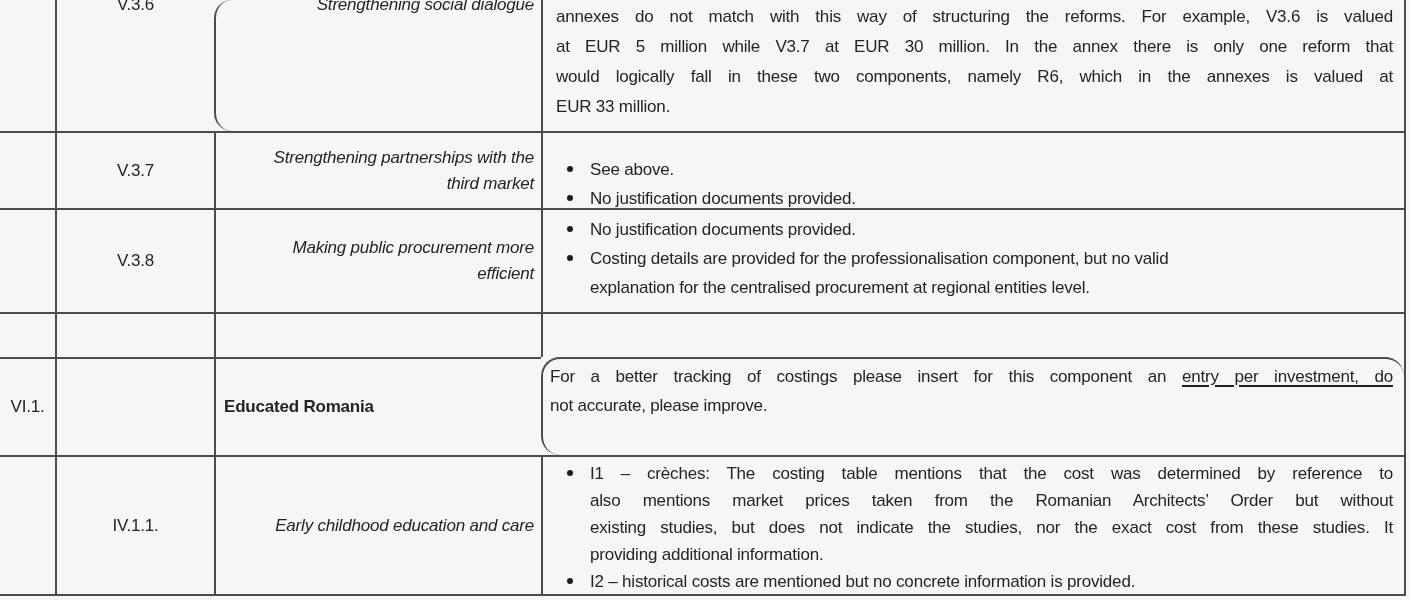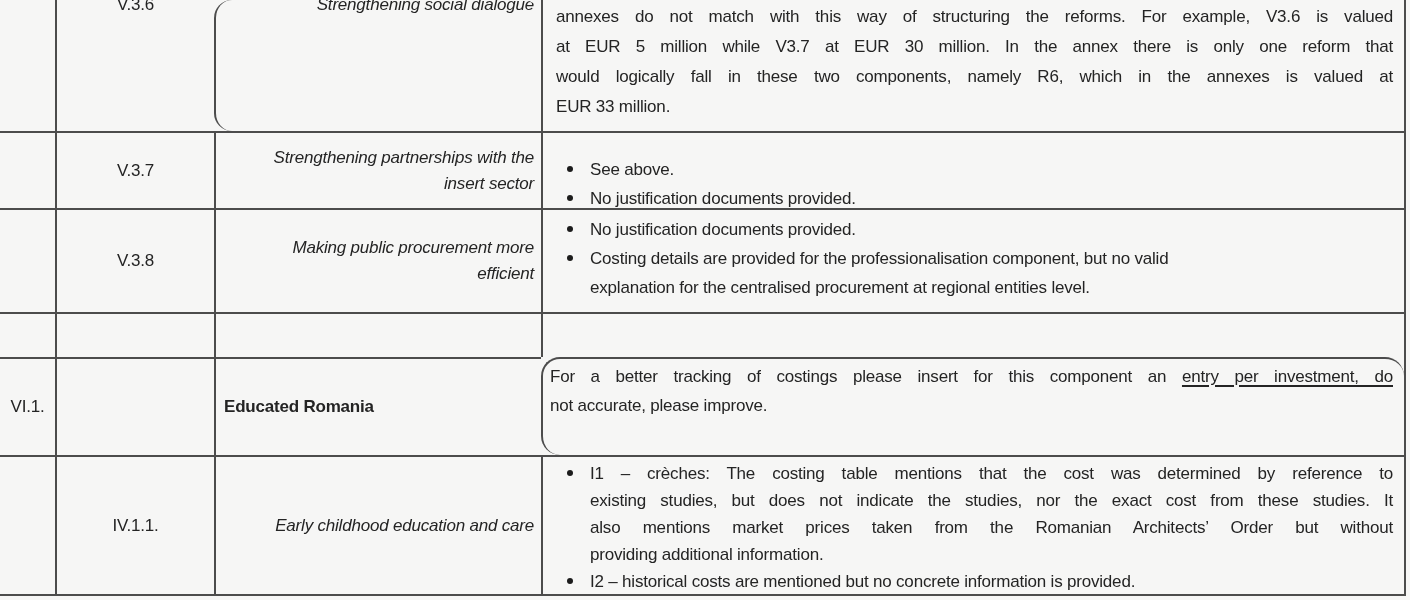--- a/index.html
+++ b/index.html
@@ -83,21 +83,21 @@
       <div class="jl">would logically fall in these two components, namely R6, which in the annexes is valued at</div>
       <div>EUR 33 million.</div>
     </div>
 
     <div class="c bt"></div>
     <div class="c bt bl code">
       <span>V.3.7</span>
     </div>
     <div class="c bt bl name">
       <div class="ln">Strengthening partnerships with the</div>
-      <div class="ln">insert sector</div>
+      <div class="ln">third market</div>
     </div>
     <div class="c bt bl comments r2c">
       <div class="bullet">
         <div>See above.</div>
       </div>
       <div class="bullet">
         <div>No justification documents provided.</div>
       </div>
     </div>
 
@@ -139,22 +139,22 @@
     <div class="c bt"></div>
     <div class="c bt bl code">
       <span>IV.1.1.</span>
     </div>
     <div class="c bt bl name">
       <div class="ln">Early childhood education and care</div>
     </div>
     <div class="c bt bl comments r6c">
       <div class="bullet">
         <div class="jl">I1 – crèches: The costing table mentions that the cost was determined by reference to</div>
+        <div class="jl">also mentions market prices taken from the Romanian Architects’ Order but without</div>
         <div class="jl">existing studies, but does not indicate the studies, nor the exact cost from these studies. It</div>
-        <div class="jl">also mentions market prices taken from the Romanian Architects’ Order but without</div>
         <div>providing additional information.</div>
       </div>
       <div class="bullet">
         <div>I2 – historical costs are mentioned but no concrete information is provided.</div>
       </div>
     </div>
 
   </div>
 </div>
 

